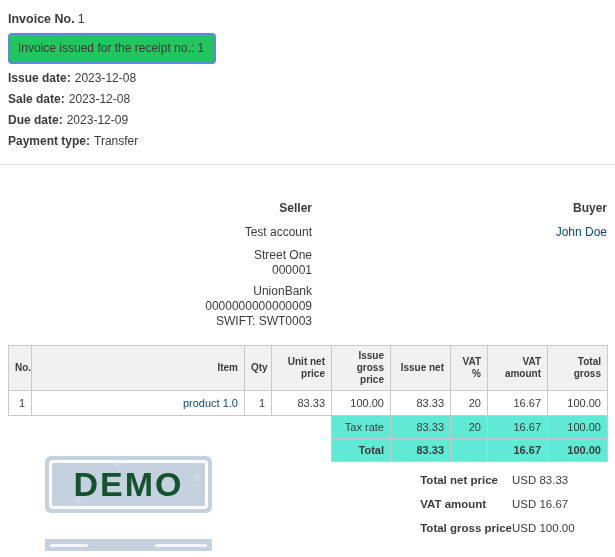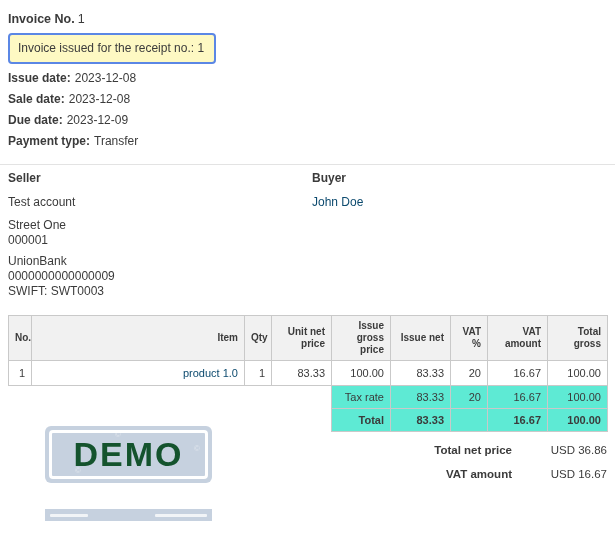--- a/index.html
+++ b/index.html
@@ -14,31 +14,31 @@
   .bold { font-weight: bold; }
   .inv-title { margin-top: 12px; font-size: 12.5px; }
   .inv-title .num { margin-left: 3px; font-weight: normal; }
   .receipt-box {
     display: inline-block;
     margin-top: 7px;
     border: 2px solid #5b87e5;
     border-radius: 4px;
     padding: 6px 10px 7px 8px;
     font-size: 12px;
-    background: #fef9c3;
+    background: #22c55e;
   }
   .meta { margin-top: 7px; }
   .meta p { margin-top: 7px; line-height: 14px; }
   .meta .val { margin-left: 4px; }
   hr.divider {
     border: none;
     border-top: 1px solid #e3e3e3;
     margin: 16px -8px 0 -8px;
   }
-  .parties { display: flex; margin-top: 6px; }
+  .parties { display: flex; margin-top: 36px; text-align: right; }
   .party-left { width: 304px; }
   .party-right { flex: 1; }
   .party h3 { font-size: 12px; font-weight: bold; }
   .party .name { margin-top: 10px; }
   .party .line { line-height: 15px; }
   .party .addr { margin-top: 8px; }
   .party .bank { margin-top: 6px; }
   a.link { color: #0c4a6e; text-decoration: none; }
   
   table.items {
@@ -106,21 +106,21 @@
     width: 167px; height: 12px;
     background: #c6d1df;
     margin-top: 26px;
     position: relative;
   }
   .strip-mark { position: absolute; top: 4.5px; height: 3px; background: rgba(255,255,255,0.75); border-radius: 1px; }
   .strip-mark.left { left: 5px; width: 38px; }
   .strip-mark.right { right: 5px; width: 52px; }
   .summary-col { flex: 1; padding-top: 12px; }
   table.summary { border-collapse: collapse; margin-left: auto; margin-right: 0; font-size: 11.5px; }
-  table.summary td { padding: 6px 0; text-align: right; }
+  table.summary td { padding: 6px 0; }
   table.summary td.lbl { font-weight: bold; }
   table.summary td.val { width: 95px; }
 </style>
 </head>
 <body>
 
 
 
 <div class="inv-title">
   <span class="bold">Invoice No.</span><span class="num">1</span>
@@ -243,26 +243,30 @@
     <div class="stamp-strip">
       <span class="strip-mark left"></span>
       <span class="strip-mark right"></span>
     </div>
   </div>
   <div class="summary-col">
     <table class="summary">
       <tbody>
           <tr>
         <td class="lbl">Total net price</td>
-        <td class="val">USD 36.86</td>
+        <td class="val">USD 83.33</td>
       </tr>
       <tr>
         <td class="lbl">VAT amount</td>
         <td class="val">USD 16.67</td>
       </tr>
+      <tr>
+        <td class="lbl">Total gross price</td>
+        <td class="val">USD 100.00</td>
+      </tr>
     </tbody>
       </table>
   </div>
 </div>
 
 
 
 
 
 

